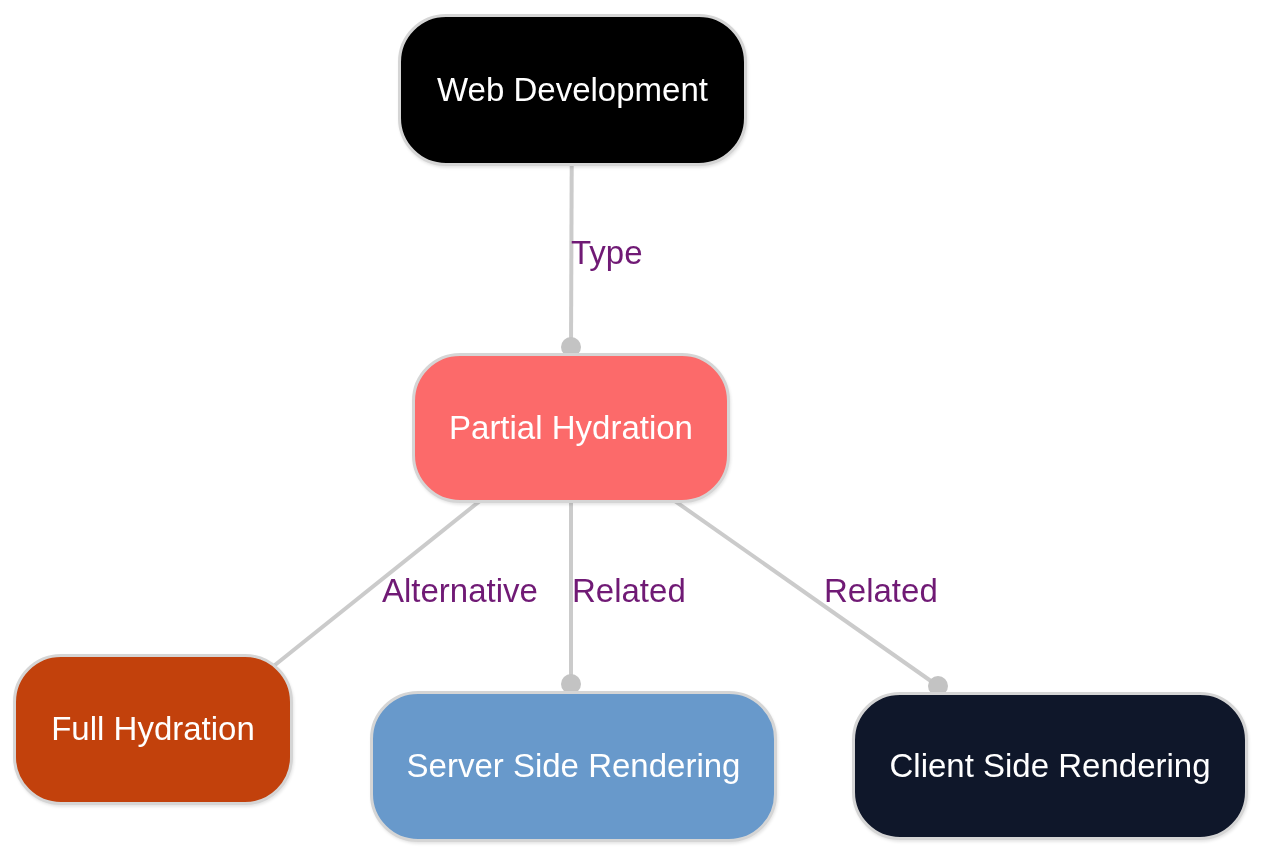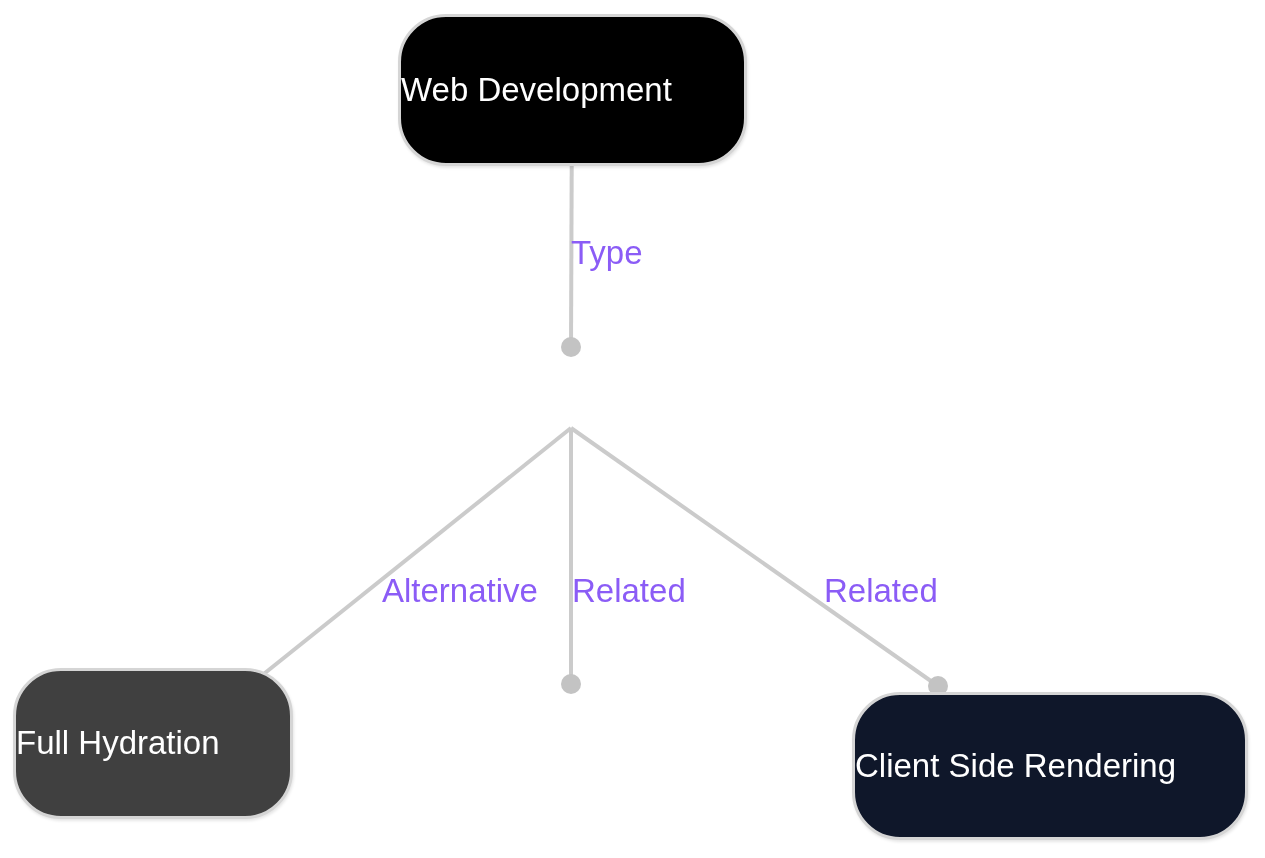--- a/index.html
+++ b/index.html
@@ -22,36 +22,37 @@
     width: 1265px;
     height: 858px;
   }
   .node {
     position: absolute;
     box-sizing: border-box;
     border: 3px solid #d5d5d5;
     border-radius: 48px;
     display: flex;
     align-items: center;
+    justify-content: center;
     color: #ffffff;
     font-size: 33px;
     line-height: 1.1;
     text-align: center;
     box-shadow: 1px 2px 3px rgba(0,0,0,0.10);
     white-space: nowrap;
     cursor: default;
   }
   .node-root { background: #000000; left: 398px; top: 14px;  width: 349px; height: 152px; }
   .node-l1   { background: #fc6a6a; left: 412px; top: 353px; width: 318px; height: 150px; }
-  .node-fh   { background: #404040; left: 13px;  top: 668px; width: 280px; height: 151px; }
+  .node-fh   { background: #c2410c; left: 13px;  top: 654px; width: 280px; height: 151px; }
   .node-ssr  { background: #6899cb; left: 370px; top: 691px; width: 407px; height: 151px; }
   .node-csr  { background: #0f172a; left: 852px; top: 692px; width: 396px; height: 148px; }
   .edge-label {
     position: absolute;
-    color: #8b5cf6;
+    color: #701a75;
     font-size: 33px;
     line-height: 1;
     white-space: nowrap;
   }
   .lbl-type        { left: 571px; top: 236px; }
   .lbl-alternative { left: 382px; top: 574px; }
   .lbl-related-mid { left: 572px; top: 574px; }
   .lbl-related-rt  { left: 824px; top: 574px; }
 </style>
 </head>
@@ -79,23 +80,29 @@
   <div class="edge-label lbl-alternative">Alternative</div>
 
   <div class="edge-label lbl-related-mid">Related</div>
 
   <div class="edge-label lbl-related-rt">Related</div>
 
   <div class="node node-root">
     <span>Web Development</span>
   </div>
 
+  <div class="node node-l1">
+    <span>Partial Hydration</span>
+  </div>
 
   <div class="node node-fh">
     <span>Full Hydration</span>
   </div>
 
+  <div class="node node-ssr">
+    <span>Server Side Rendering</span>
+  </div>
 
   <div class="node node-csr">
     <span>Client Side Rendering</span>
   </div>
 
 </div>
 
 </body></html>

